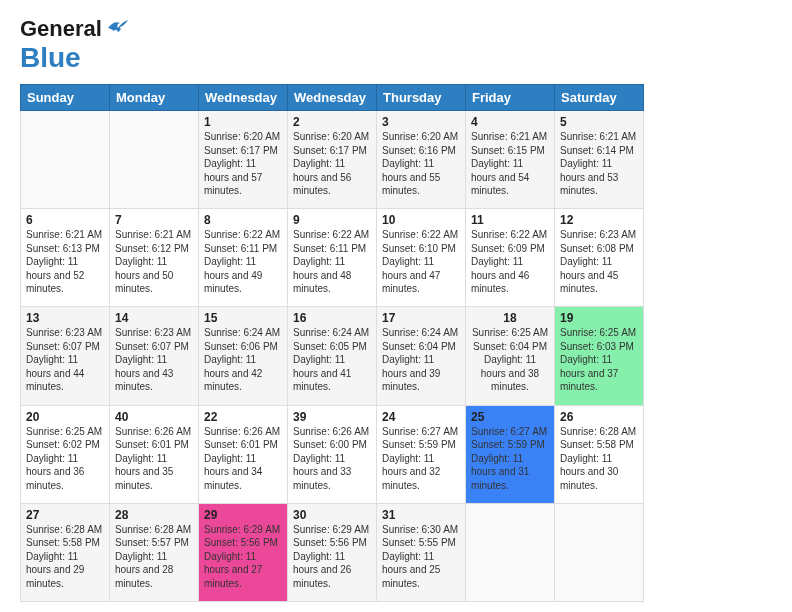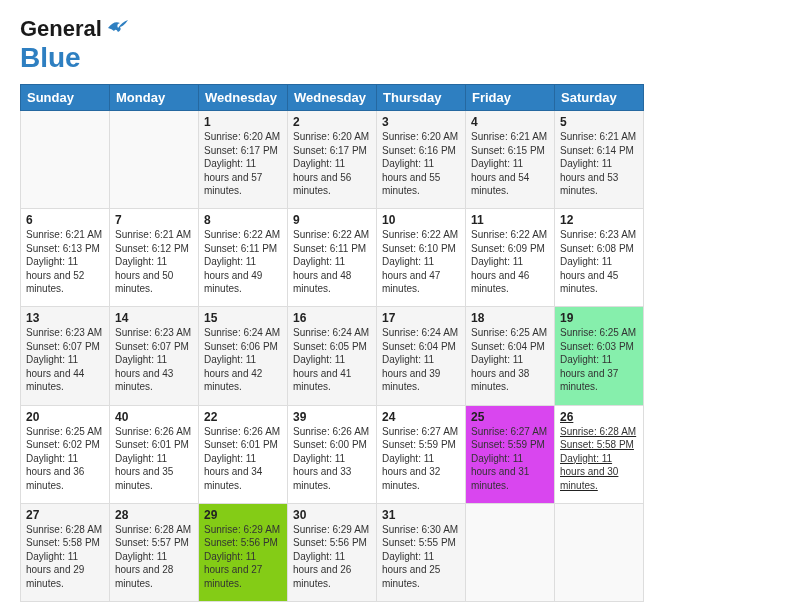--- a/index.html
+++ b/index.html
@@ -201,21 +201,21 @@
             <div class="cell-content">Sunrise: 6:24 AM<br>Sunset: 6:06 PM<br>Daylight: 11 hours and 42 minutes.</div>
           </td>
           <td style="background: rgb(245, 245, 245);">
             <span class="day-num">16</span>
             <div class="cell-content">Sunrise: 6:24 AM<br>Sunset: 6:05 PM<br>Daylight: 11 hours and 41 minutes.</div>
           </td>
           <td style="background: rgb(245, 245, 245);">
             <span class="day-num">17</span>
             <div class="cell-content">Sunrise: 6:24 AM<br>Sunset: 6:04 PM<br>Daylight: 11 hours and 39 minutes.</div>
           </td>
-          <td style="background: rgb(245, 245, 245);">
+          <td style="background: rgb(245, 245, 245); text-align: center;">
             <span class="day-num">18</span>
             <div class="cell-content">Sunrise: 6:25 AM<br>Sunset: 6:04 PM<br>Daylight: 11 hours and 38 minutes.</div>
           </td>
           <td style="background: #86efac;">
             <span class="day-num">19</span>
             <div class="cell-content">Sunrise: 6:25 AM<br>Sunset: 6:03 PM<br>Daylight: 11 hours and 37 minutes.</div>
           </td>
         </tr>
         <tr>
           <td style="background: rgb(255, 255, 255);">
@@ -231,39 +231,39 @@
             <div class="cell-content">Sunrise: 6:26 AM<br>Sunset: 6:01 PM<br>Daylight: 11 hours and 34 minutes.</div>
           </td>
           <td style="background: rgb(255, 255, 255);">
             <span class="day-num">39</span>
             <div class="cell-content">Sunrise: 6:26 AM<br>Sunset: 6:00 PM<br>Daylight: 11 hours and 33 minutes.</div>
           </td>
           <td style="background: rgb(255, 255, 255);">
             <span class="day-num">24</span>
             <div class="cell-content">Sunrise: 6:27 AM<br>Sunset: 5:59 PM<br>Daylight: 11 hours and 32 minutes.</div>
           </td>
-          <td style="background: #d946ef;">
+          <td style="background: #3b82f6;">
             <span class="day-num">25</span>
             <div class="cell-content">Sunrise: 6:27 AM<br>Sunset: 5:59 PM<br>Daylight: 11 hours and 31 minutes.</div>
           </td>
-          <td style="background: rgb(255, 255, 255); text-decoration: underline;">
+          <td style="background: rgb(255, 255, 255);">
             <span class="day-num">26</span>
             <div class="cell-content">Sunrise: 6:28 AM<br>Sunset: 5:58 PM<br>Daylight: 11 hours and 30 minutes.</div>
           </td>
         </tr>
         <tr>
           <td style="background: rgb(245, 245, 245);">
             <span class="day-num">27</span>
             <div class="cell-content">Sunrise: 6:28 AM<br>Sunset: 5:58 PM<br>Daylight: 11 hours and 29 minutes.</div>
           </td>
           <td style="background: rgb(245, 245, 245);">
             <span class="day-num">28</span>
             <div class="cell-content">Sunrise: 6:28 AM<br>Sunset: 5:57 PM<br>Daylight: 11 hours and 28 minutes.</div>
           </td>
-          <td style="background: #84cc16;">
+          <td style="background: #ec4899;">
             <span class="day-num">29</span>
             <div class="cell-content">Sunrise: 6:29 AM<br>Sunset: 5:56 PM<br>Daylight: 11 hours and 27 minutes.</div>
           </td>
           <td style="background: rgb(245, 245, 245);">
             <span class="day-num">30</span>
             <div class="cell-content">Sunrise: 6:29 AM<br>Sunset: 5:56 PM<br>Daylight: 11 hours and 26 minutes.</div>
           </td>
           <td style="background: rgb(245, 245, 245);">
             <span class="day-num">31</span>
             <div class="cell-content">Sunrise: 6:30 AM<br>Sunset: 5:55 PM<br>Daylight: 11 hours and 25 minutes.</div>

